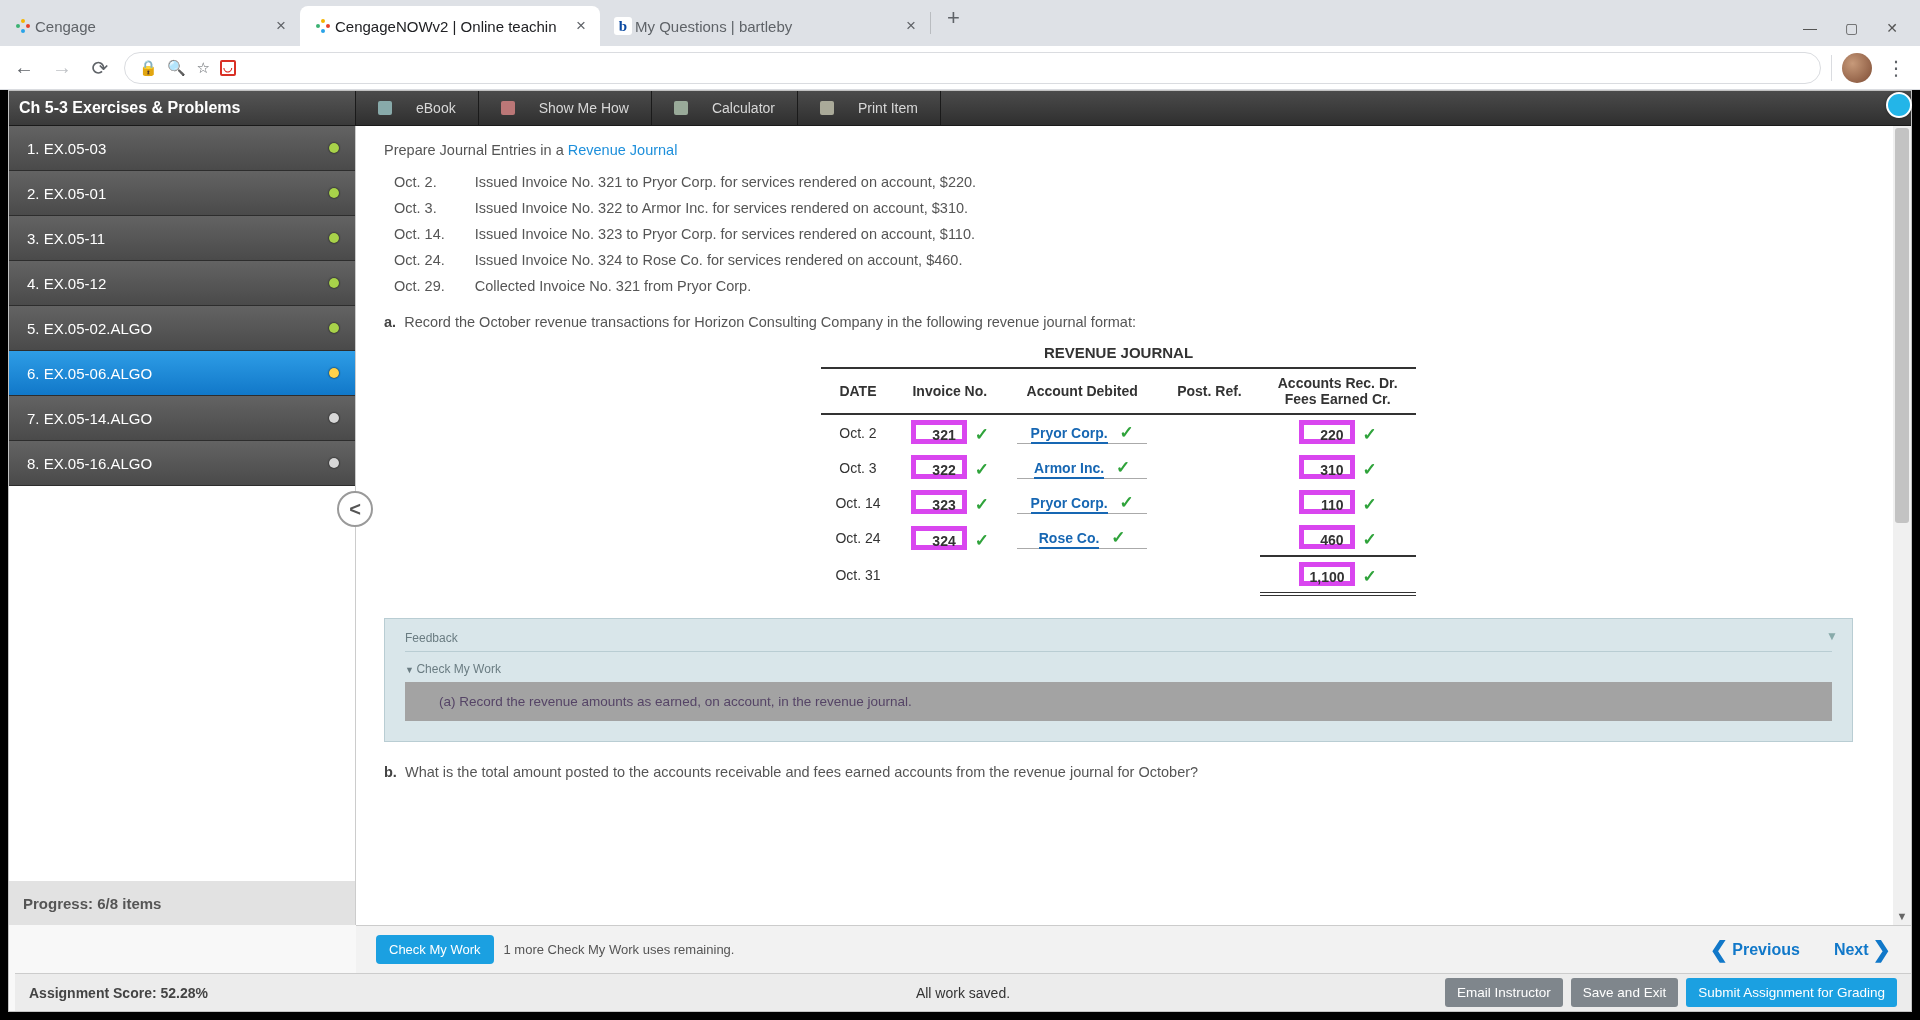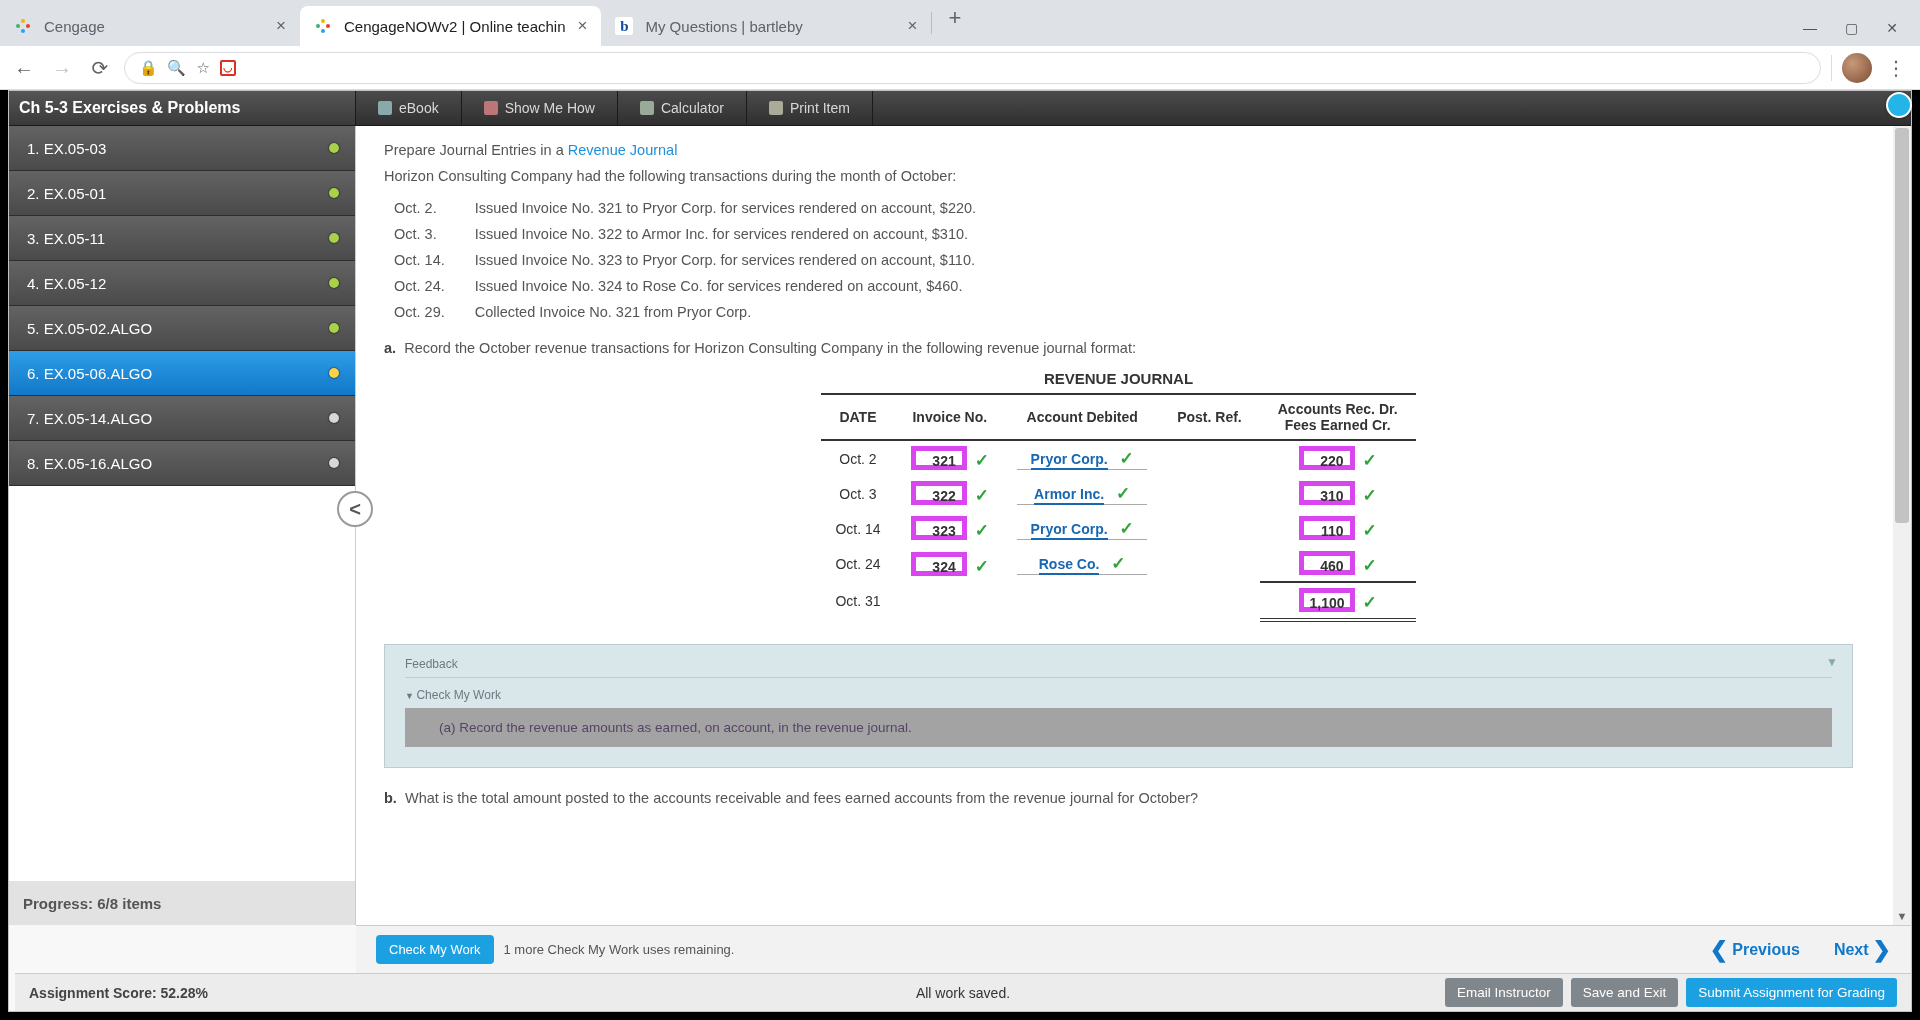--- a/index.html
+++ b/index.html
@@ -1,39 +1,39 @@
 <!DOCTYPE html>
 <html><head>
 <meta charset="utf-8">
 <style>
 * { margin:0; padding:0; box-sizing:border-box; font-family:Arial,Helvetica,sans-serif; }
 body { background:#000; width:1920px; height:1020px; overflow:hidden; }
 
 
 .chrome { background:#dee1e6; height:46px; display:flex; align-items:flex-end; }
-.tab { height:40px; display:flex; align-items:center; padding:0 14px; border-radius:8px 8px 0 0; font-size:15px; color:#5f6368; position:relative; min-width:300px; gap:12px; }
+.tab { height:40px; display:flex; align-items:center; padding:0 14px; border-radius:8px 8px 0 0; font-size:15px; color:#5f6368; position:relative; min-width:300px; gap:3px; }
 .tab.active { background:#fff; color:#202124; }
 .tab .favicon { width:18px; height:18px; border-radius:3px; display:inline-block; }
 .tab .close { margin-left:auto; font-size:17px; color:#606368; cursor:pointer; }
 .tab-sep { width:1px; height:22px; background:#b9bcc0; align-self:center; }
 .win-controls { margin-left:auto; display:flex; gap:28px; padding:0 22px 10px; color:#555; }
 .win-controls span { font-size:14px; }
 
 .toolbar { background:#fff; height:44px; display:flex; align-items:center; padding:0 10px; gap:10px; border-bottom:1px solid #dadce0; }
 .nav-ico { width:28px; height:28px; display:flex; align-items:center; justify-content:center; color:#5f6368; font-size:20px; border-radius:50%; }
 .url-bar { flex:1; height:32px; border:1px solid #dadce0; border-radius:16px; display:flex; align-items:center; padding:0 14px; font-size:15px; color:#5f6368; gap:10px; }
 .url-text { flex:1; white-space:nowrap; overflow:hidden; text-overflow:ellipsis; }
 .avatar { width:30px; height:30px; border-radius:50%; background:radial-gradient(circle at 35% 35%,#c79a7a,#7d4b33); }
 
 
 .app-shell { position:absolute; top:90px; left:8px; right:8px; bottom:8px; background:#f8f8f8; border:1px solid #c2c2c2; }
 
 .app-toolbar { height:35px; background:linear-gradient(#4b4b4b,#2f2f2f); display:flex; align-items:stretch; border-bottom:1px solid #1a1a1a; }
 .tb-title { width:347px; color:#fff; font-weight:bold; font-size:16px; display:flex; align-items:center; padding-left:10px; border-right:1px solid #1a1a1a; background:linear-gradient(#555,#3a3a3a); }
-.tb-btn { padding:0 22px; color:#d8d8d8; font-size:14px; display:flex; align-items:center; gap:7px; border-right:1px solid #1a1a1a; cursor:pointer; }
+.tb-btn { padding:0 22px; color:#d8d8d8; font-size:14px; display:flex; align-items:center; gap:24px; border-right:1px solid #1a1a1a; cursor:pointer; }
 .tb-btn .ic { width:14px; height:14px; background:#8aa; display:inline-block; border-radius:2px; }
 
 .body-row { display:flex; height:calc(100% - 35px - 48px - 38px); }
 
 
 .sidebar { width:347px; background:#fff; border-right:1px solid #ccc; position:relative; }
 .side-item { height:45px; background:linear-gradient(#636363,#4a4a4a); color:#fff; font-size:15px; display:flex; align-items:center; padding:0 18px; border-bottom:1px solid #2d2d2d; cursor:pointer; position:relative; }
 .side-item.active { background:linear-gradient(#2e9de6,#1178c9); }
 .side-item .dot { position:absolute; right:16px; width:10px; height:10px; border-radius:50%; background:#a8d24a; box-shadow:0 0 2px #000; }
 .side-item .dot.open { background:#d7d7d7; }
@@ -208,21 +208,20 @@
 
       <div class="progress-bar">Progress:  6/8 items</div>
     </div>
 
     <div class="main">
       <div class="main-scroll">
 
         <p class="p">
           <span>Prepare Journal Entries in a </span><span class="link">Revenue Journal</span>
         </p>
-        <p class="p">Horizon Consulting Company had the following transactions during the month of October:</p>
 
         <table class="tx-table">
           <tbody>
               <tr>
                 <td>Oct. 2.</td>
                 <td>Issued Invoice No. 321 to Pryor Corp. for services rendered on account, $220.</td>
               </tr>
           <tr>
                 <td>Oct. 3.</td>
                 <td>Issued Invoice No. 322 to Armor Inc. for services rendered on account, $310.</td>

